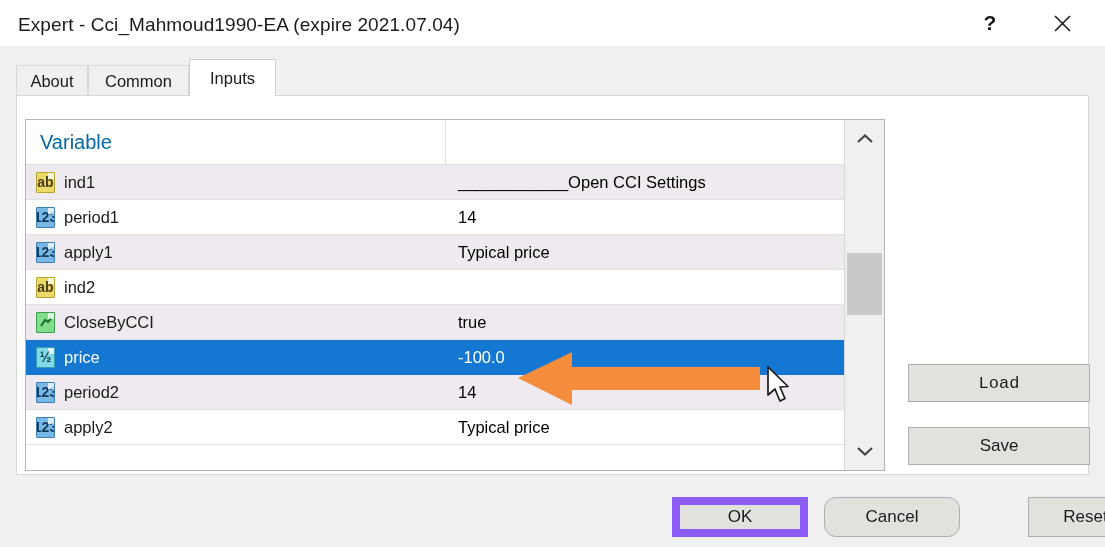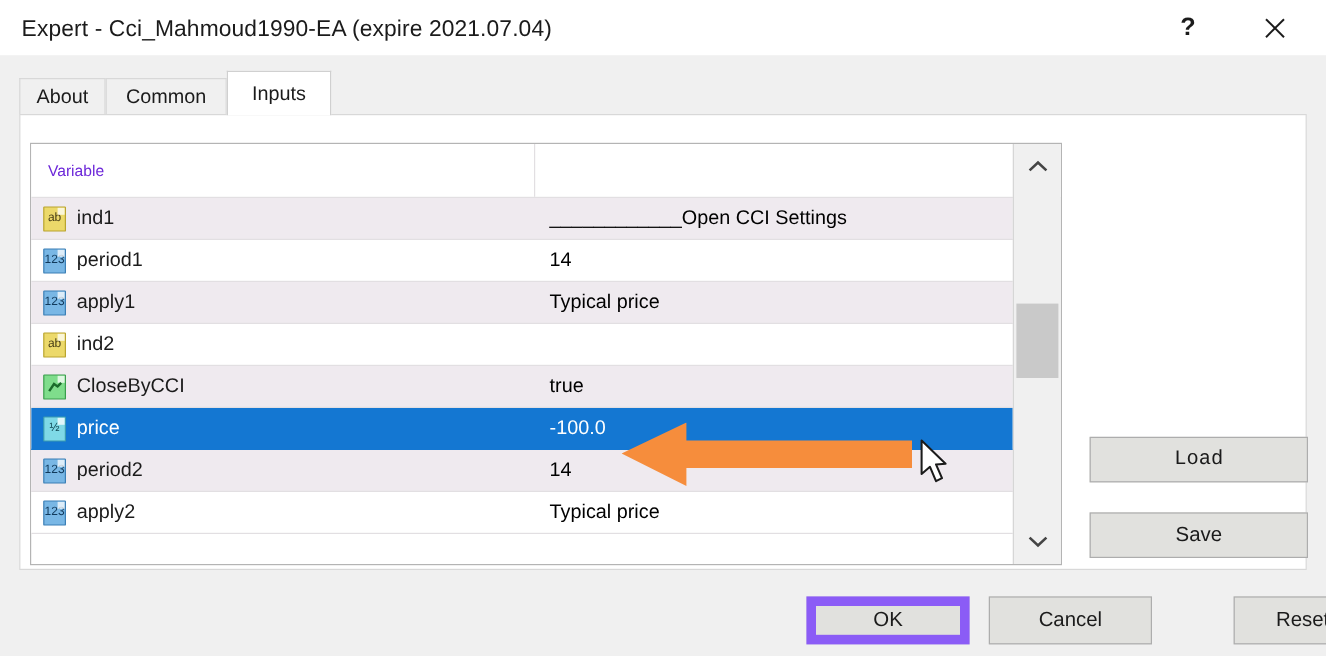--- a/index.html
+++ b/index.html
@@ -115,22 +115,22 @@
     background: #ffffff;
     border-bottom: 1px solid #e2dfe2;
     box-sizing: border-box;
   }
   .hdr-cell {
     position: absolute;
     top: 0;
     height: 44px;
     display: flex;
     align-items: center;
-    font-size: 13px;
-    color: #6d28d9;
+    font-size: 20px;
+    color: #0369a1;
     box-sizing: border-box;
   }
   #hdr-variable { left: 0;     width: 420px; padding-left: 14px;
                   border-right: 1px solid #e2dfe2; }
   #hdr-value    { left: 420px; width: 398px; padding-left: 12px;
                   border-right: 1px solid #e2dfe2; }
   #hdr-scrollpad{ left: 818px; width: 40px; background: #ffffff; }
 
   #rows {
     position: relative;
@@ -184,22 +184,22 @@
   
   .vicon {
     width: 19px; height: 21px;
     flex: 0 0 19px;
     position: relative;
     border-radius: 1px;
     box-sizing: border-box;
     display: flex;
     align-items: center;
     justify-content: center;
-    font-size: 10px;
-    font-weight: normal;
+    font-size: 14px;
+    font-weight: bold;
     line-height: 1;
     font-family: "Liberation Sans", sans-serif;
     overflow: hidden;
   }
   .vicon::after {
     content: "";
     position: absolute;
     right: 0; top: 0;
     width: 6px; height: 6px;
     background: #ffffff;
@@ -259,21 +259,21 @@
     font-family: "Liberation Sans", sans-serif;
     padding: 0;
   }
   .btn.default {
     border: 8px solid #8b5cf6;
     background: #e1e1de;
   }
   #btn-load { left: 908px; top: 364px; width: 182px; height: 38px; font-family: Liberation Mono, monospace; }
   #btn-save { left: 908px; top: 427px; width: 182px; height: 38px; }
   #btn-ok     { left: 672px; top: 497px; width: 136px; height: 40px; }
-  #btn-cancel { left: 824px; top: 497px; width: 136px; height: 40px; }
+  #btn-cancel { left: 824px; top: 497px; width: 136px; height: 40px; border-radius: 12px; }
   #btn-reset  { left: 1028px; top: 497px; width: 115px; height: 40px; }
 
   
   #annotation-arrow {
     position: absolute;
     left: 518px; top: 352px;
     width: 242px; height: 54px;
     pointer-events: none;
   }
   #mouse-cursor {

